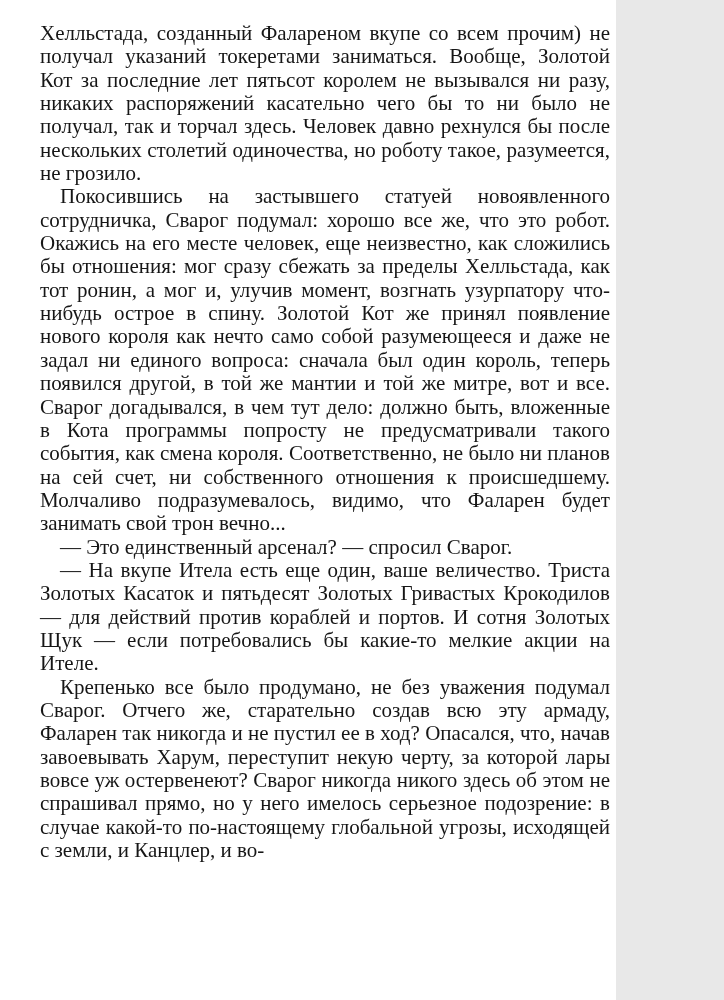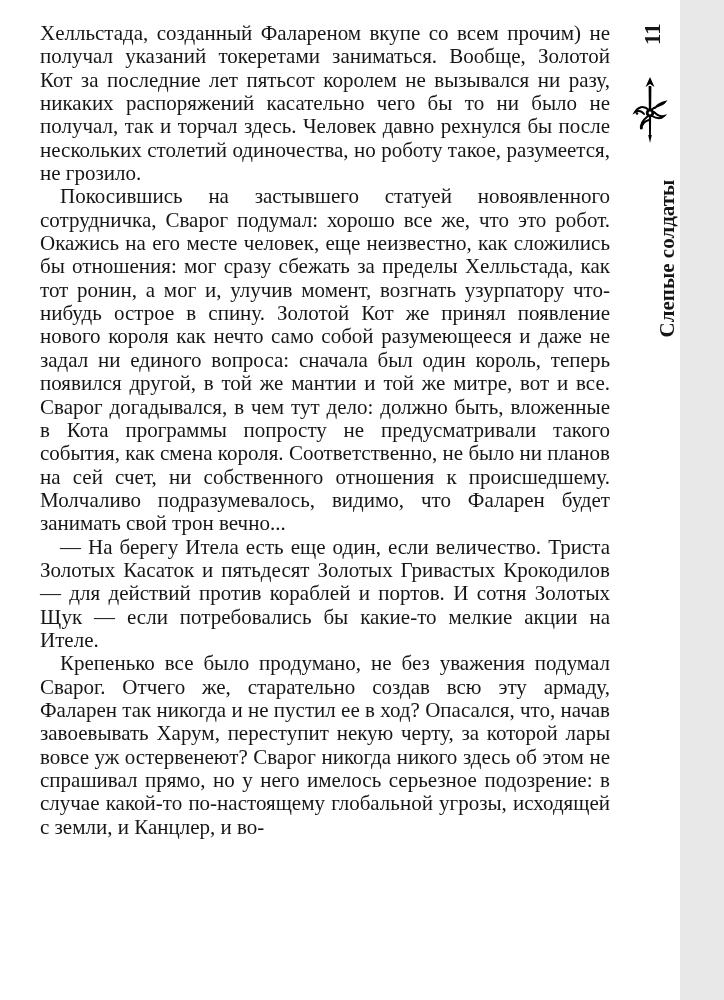--- a/index.html
+++ b/index.html
@@ -2,21 +2,21 @@
 <html lang="ru"><head>
 <meta charset="utf-8">
 <style>
   html, body {
     margin: 0;
     padding: 0;
     background: #e8e8e8;
   }
   .page {
     position: relative;
-    width: 680px;
+    width: 616px;
     height: 1000px;
     background: #ffffff;
     overflow: hidden;
     font-family: "Liberation Serif", serif;
     color: #161616;
   }
   .text-block {
     position: absolute;
     left: 40px;
     top: 22px;
@@ -67,21 +67,22 @@
   }
 </style>
 </head>
 <body>
 
 <div class="page">
 
   <div class="text-block">
       <p class="para no-indent">Хелльстада, созданный Фалареном вкупе со всем прочим) не получал указаний токеретами заниматься. Вообще, Золотой Кот за последние лет пятьсот королем не вызывался ни разу, никаких распоряжений касательно чего бы то ни было не получал, так и торчал здесь. Человек давно рехнулся бы после нескольких столетий одиночества, но роботу такое, разумеется, не грозило.</p>
       <p class="para">Покосившись на застывшего статуей новоявленного сотрудничка, Сварог подумал: хорошо все же, что это робот. Окажись на его месте человек, еще неизвестно, как сложились бы отношения: мог сразу сбежать за пределы Хелльстада, как тот ронин, а мог и, улучив момент, возгнать узурпатору что-нибудь острое в спину. Золотой Кот же принял появление нового короля как нечто само собой разумеющееся и даже не задал ни единого вопроса: сначала был один король, теперь появился другой, в той же мантии и той же митре, вот и все. Сварог догадывался, в чем тут дело: должно быть, вложенные в Кота программы попросту не предусматривали такого события, как смена короля. Соответственно, не было ни планов на сей счет, ни собственного отношения к происшедшему. Молчаливо подразумевалось, видимо, что Фаларен будет занимать свой трон вечно...</p>
-      <p class="para">— На берегу Итела есть еще один, если величество. Триста Золотых Касаток и пятьдесят Золотых Гривастых Крокодилов — для действий против кораблей и портов. И сотня Золотых Щук — если потребовались бы какие-то мелкие акции на Ителе.</p>
+      <p class="para">— Это единственный арсенал? — спросил Сварог.</p>
+      <p class="para">— На вкупе Итела есть еще один, ваше величество. Триста Золотых Касаток и пятьдесят Золотых Гривастых Крокодилов — для действий против кораблей и портов. И сотня Золотых Щук — если потребовались бы какие-то мелкие акции на Ителе.</p>
       <p class="para">Крепенько все было продумано, не без уважения подумал Сварог. Отчего же, старательно создав всю эту армаду, Фаларен так никогда и не пустил ее в ход? Опасался, что, начав завоевывать Харум, переступит некую черту, за которой лары вовсе уж остервенеют? Сварог никогда никого здесь об этом не спрашивал прямо, но у него имелось серьезное подозрение: в случае какой-то по-настоящему глобальной угрозы, исходящей с земли, и Канцлер, и во-</p>
     </div>
 
   <div class="page-number">11</div>
 
   <div class="ornament">
     <svg width="40" height="66" viewBox="0 0 40 66" xmlns="http://www.w3.org/2000/svg">
 
       <polygon points="18.6,9 21.4,9 20.9,61 19.1,61" fill="#000"></polygon>
 

